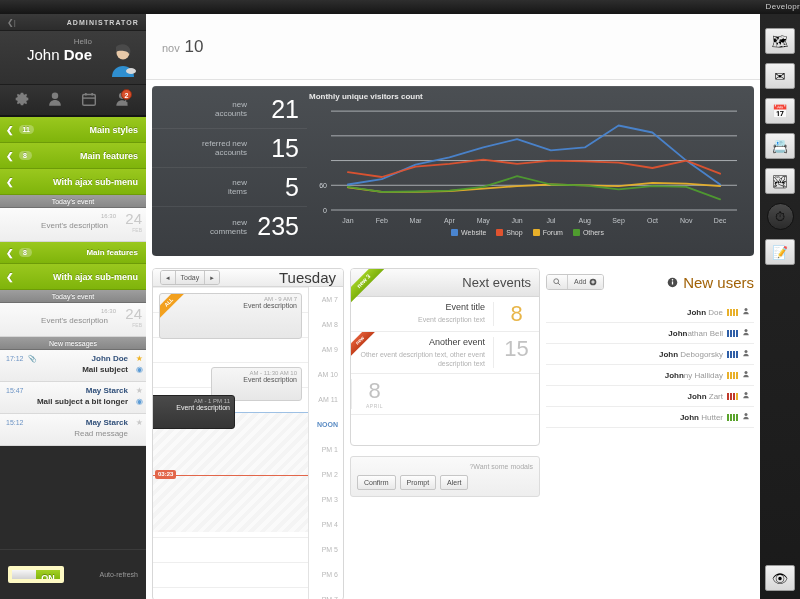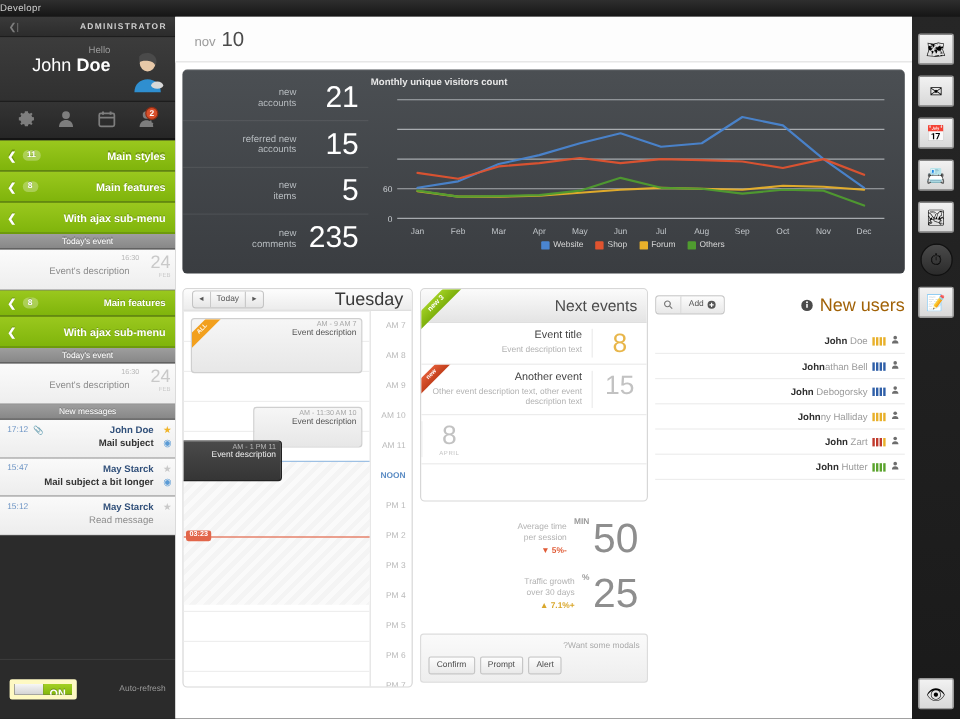--- a/index.html
+++ b/index.html
@@ -7,21 +7,21 @@
     width: 800px; height: 599px;
     font-family: "Liberation Sans", sans-serif;
     background: #000; overflow: hidden;
   }
   .app { position: relative; width: 800px; height: 599px; background: #1b1b1b; }
 
   
   .titlebar {
     position: absolute; left: 0; top: 0; width: 800px; height: 14px;
     background: linear-gradient(#2e2e2e, #151515);
-    color: #cfcfcf; font-size: 8px; text-align: left; line-height: 14px;
+    color: #cfcfcf; font-size: 8px; text-align: right; line-height: 14px;
     letter-spacing: .3px;
   }
 
   
   .sidebar {
     position: absolute; left: 0; top: 14px; width: 146px; height: 585px;
     background: #2b2b2b;
   }
   .admin-bar {
     height: 17px; background: linear-gradient(#3a3a3a, #2c2c2c);
@@ -118,21 +118,21 @@
   .toggle .on   {
     flex: 1; background: linear-gradient(#a3d024,#82b60c); color: #fff;
     font-size: 9px; font-weight: bold; text-align: center; line-height: 17px;
     text-shadow: 0 -1px 0 rgba(0,0,0,.3);
   }
   .autorefresh { color: #9a9a9a; font-size: 7px; margin-left: auto; }
 
   
   .main { position: absolute; left: 146px; top: 14px; width: 614px; height: 585px; background: #fff; }
   .main-head {
-    height: 38px; background: #fdfdfd; border-bottom: 1px solid #e2e2e2;
+    height: 66px; background: #fdfdfd; border-bottom: 1px solid #e2e2e2;
     display: flex; align-items: center; padding: 0 16px; justify-content: space-between;
   }
   .date-chip { color: #4b4b4b; font-size: 17px; }
   .date-chip .mon { font-size: 11px; color: #9d9d9d; }
   .page-title { color: #b9b9b9; font-size: 23px; letter-spacing: .5px; }
 
   
   .chart-panel {
     margin: 6px; height: 170px; background: linear-gradient(#4b4f53,#3a3d41);
     border-radius: 4px; display: flex; overflow: hidden;
@@ -627,40 +627,20 @@
           </div>
 
           <div class="ne-row">
             <div class="ne-date">
               <div class="ne-num">8</div>
               <div class="ne-mon">APRIL</div>
             </div>
           </div>
         </div>
 
-        <div class="ministats">
-          <div class="ms-row">
-            <div class="ms-lbl">
-              <div class="ms-l1">Average time</div>
-              <div class="ms-l1">per session</div>
-              <div class="ms-delta down">▼ 5%-</div>
-            </div>
-            <div class="ms-unit">MIN</div>
-            <div class="ms-val">50</div>
-          </div>
-          <div class="ms-row">
-            <div class="ms-lbl">
-              <div class="ms-l1">Traffic growth</div>
-              <div class="ms-l1">over 30 days</div>
-              <div class="ms-delta up">▲ 7.1%+</div>
-            </div>
-            <div class="ms-unit">%</div>
-            <div class="ms-val">25</div>
-          </div>
-        </div>
 
         <div class="modalbox">
           <div class="q">?Want some modals</div>
           <div class="modal-btns">
             <div class="mbtn">Confirm</div>
             <div class="mbtn">Prompt</div>
             <div class="mbtn">Alert</div>
           </div>
         </div>
       </div>

